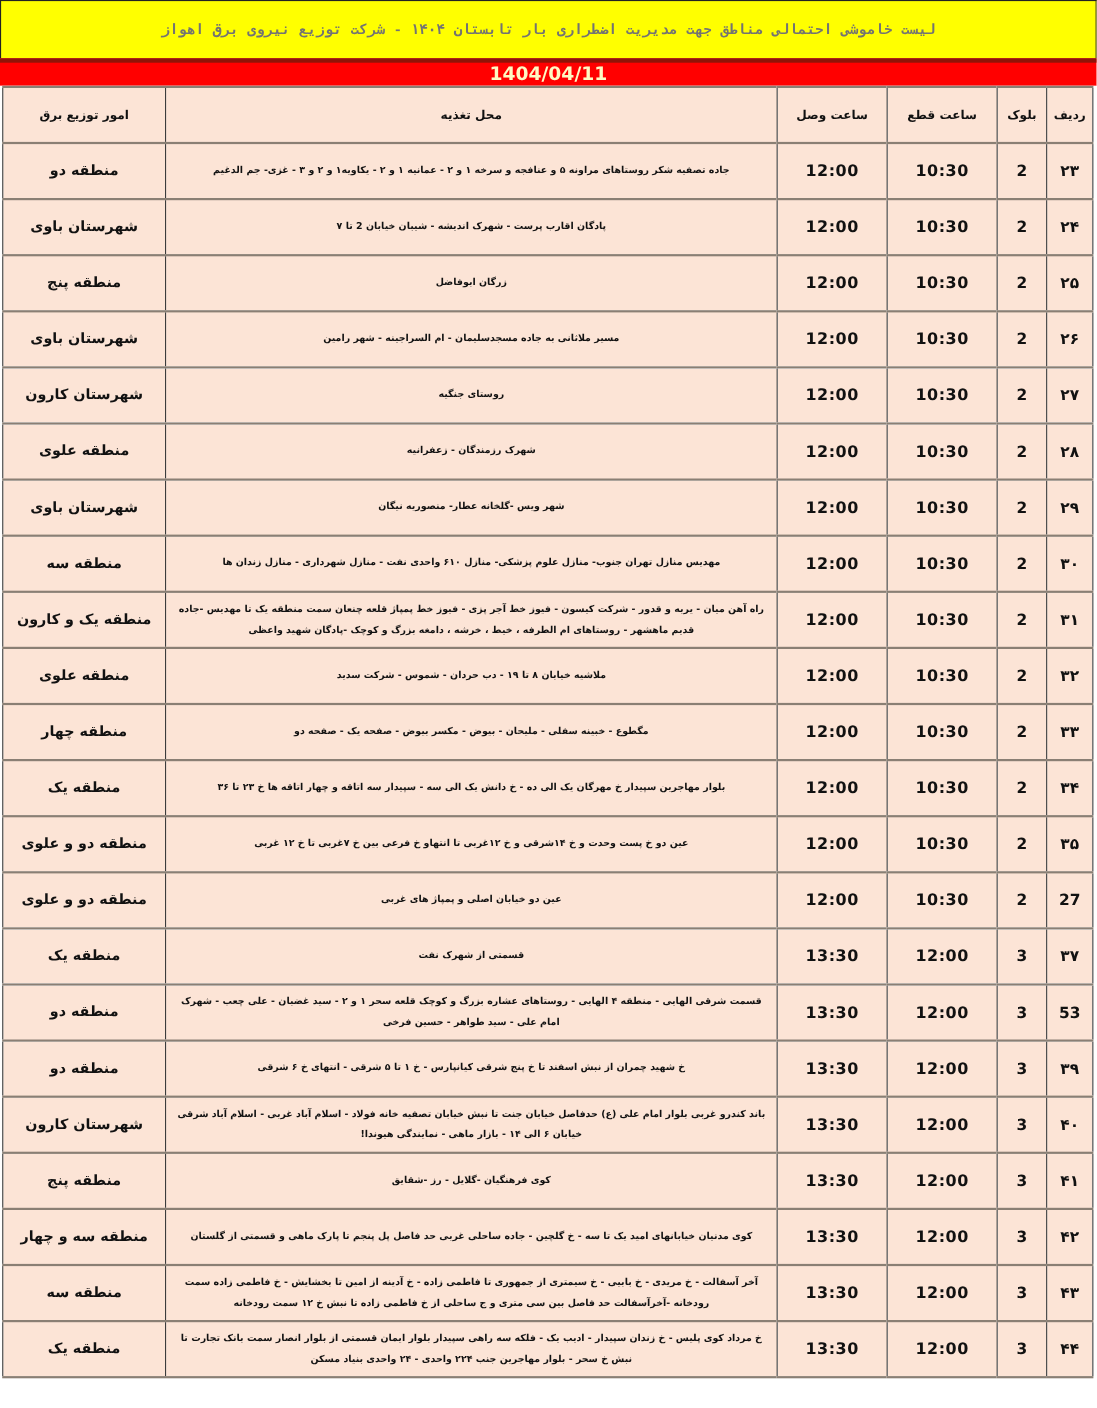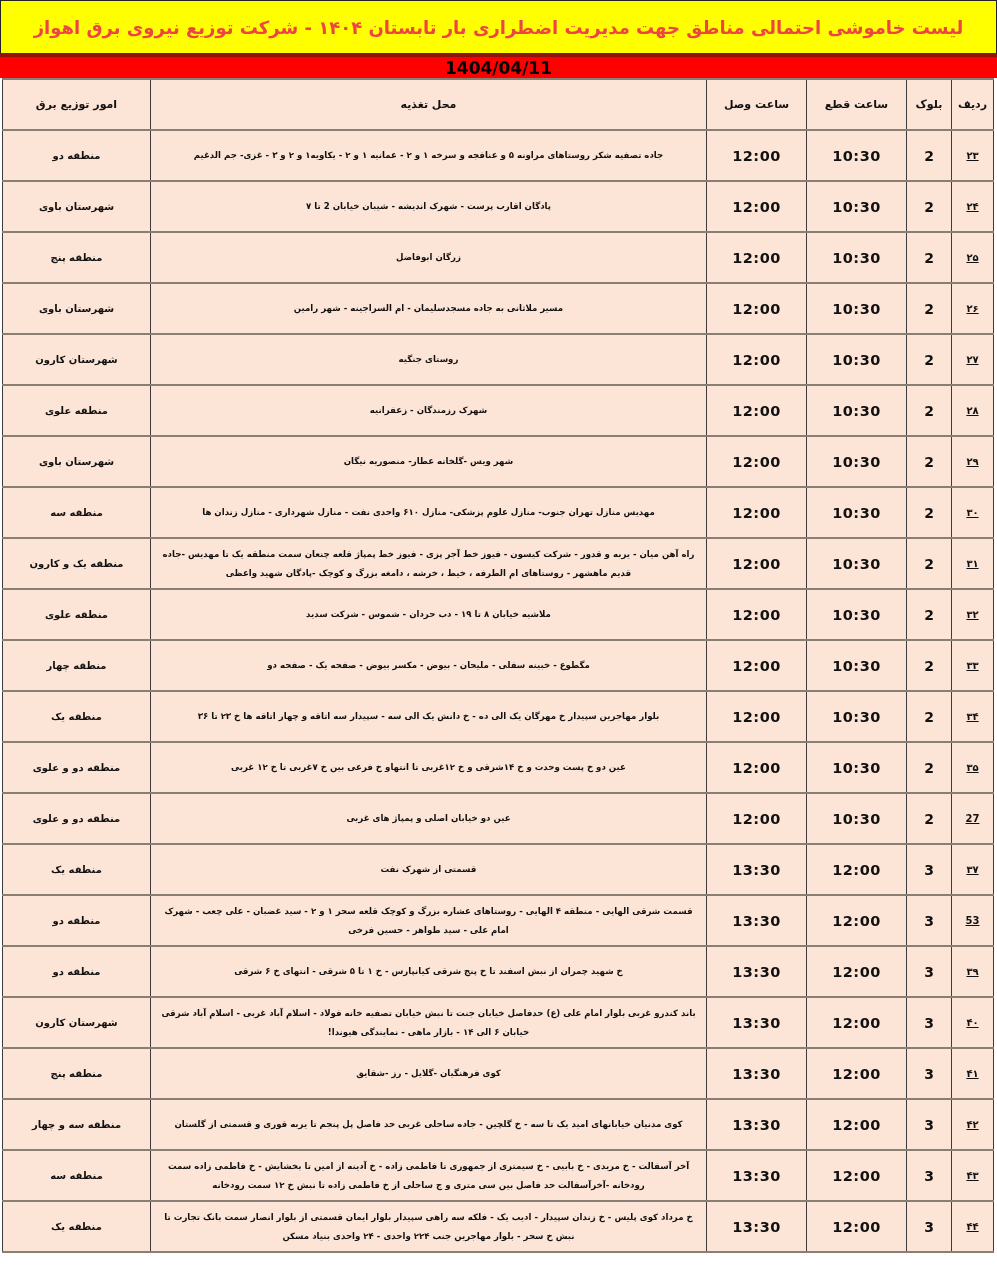--- a/index.html
+++ b/index.html
@@ -22,32 +22,33 @@
   .banner{
     width:100%;
     background:var(--header-bg);
     border:1px solid #222;
     border-bottom:none;
     height:53px;
     display:flex;align-items:center;justify-content:center;
     text-align:center;
   }
   .banner .title{
-    font-size:18px;font-weight:bold;color:#ef4444;
+    font-size:13px;font-weight:bold;color:#737373;
     letter-spacing:0;
+    font-family:Liberation Mono, monospace;
   }
   .date-bar{
     width:100%;
     background:var(--date-bg);
     border-top:4px solid var(--date-edge);
     height:25px;
     display:flex;align-items:center;justify-content:center;
   }
   .date-bar .date{
-    font-size:17px;font-weight:bold;color:#000000;
+    font-size:17px;font-weight:bold;color:#fef9c3;
     direction:ltr;
     font-family:"DejaVu Sans",sans-serif;
   }
   .sheet{padding:0 3px 8px 3px;background:#fff;}
   table{
     width:100%;
     border-collapse:collapse;
     table-layout:fixed;
     direction:rtl;
     border:1px solid #2c2c2c;
@@ -58,25 +59,25 @@
     border-right:1px solid var(--line-v);
     border-top:2px solid var(--line-h);
     border-bottom:2px solid var(--line-h);
     padding:2px 6px;
     text-align:center;vertical-align:middle;
     font-weight:bold;color:var(--ink);
     overflow:hidden;
   }
   thead th{height:25px;font-size:11px;padding:18px 4px;margin-top:35px;}
   tbody td{height:51px;}
-  td.c-row{font-size:10px;text-decoration:underline;}
+  td.c-row{font-size:14px;}
   td.c-block{font-size:14px;direction:ltr;}
   td.c-time{font-size:14.5px;direction:ltr;letter-spacing:.5px;}
   td.c-loc{font-size:8.6px;line-height:2.1;padding:2px 10px;}
-  td.c-district{font-size:10px;}
+  td.c-district{font-size:13px;}
 </style>
 </head>
 <body>
 
 <div class="banner">
   <div class="title">لیست خاموشی احتمالی مناطق جهت مدیریت اضطراری بار تابستان ۱۴۰۴ - شرکت توزیع نیروی برق اهواز</div>
 </div>
 
 <div class="date-bar">
   <div class="date">1404/04/11</div>
@@ -272,21 +273,21 @@
     <td class="c-time">13:30</td>
     <td class="c-loc">کوی فرهنگیان -گلایل - رز -شقایق</td>
     <td class="c-district">منطقه پنج</td>
   </tr>
 
   <tr>
     <td class="c-row">۴۲</td>
     <td class="c-block">3</td>
     <td class="c-time">12:00</td>
     <td class="c-time">13:30</td>
-    <td class="c-loc">کوی مدنیان خیابانهای امید یک تا سه - خ گلچین - جاده ساحلی غربی حد فاصل پل پنجم تا یربه قوری و قسمتی از گلستان</td>
+    <td class="c-loc">کوی مدنیان خیابانهای امید یک تا سه - خ گلچین - جاده ساحلی غربی حد فاصل پل پنجم تا پارک ماهی و قسمتی از گلستان</td>
     <td class="c-district">منطقه سه و چهار</td>
   </tr>
 
   <tr>
     <td class="c-row">۴۳</td>
     <td class="c-block">3</td>
     <td class="c-time">12:00</td>
     <td class="c-time">13:30</td>
     <td class="c-loc">آخر آسفالت - خ مریدی - خ بابیی - خ سیمتری از جمهوری تا فاطمی زاده - خ آدینه از امین تا بخشایش - خ فاطمی زاده سمت رودخانه -آخرآسفالت حد فاصل بین سی متری و ج ساحلی از خ فاطمی زاده تا نبش خ ۱۲ سمت رودخانه</td>
     <td class="c-district">منطقه سه</td>

